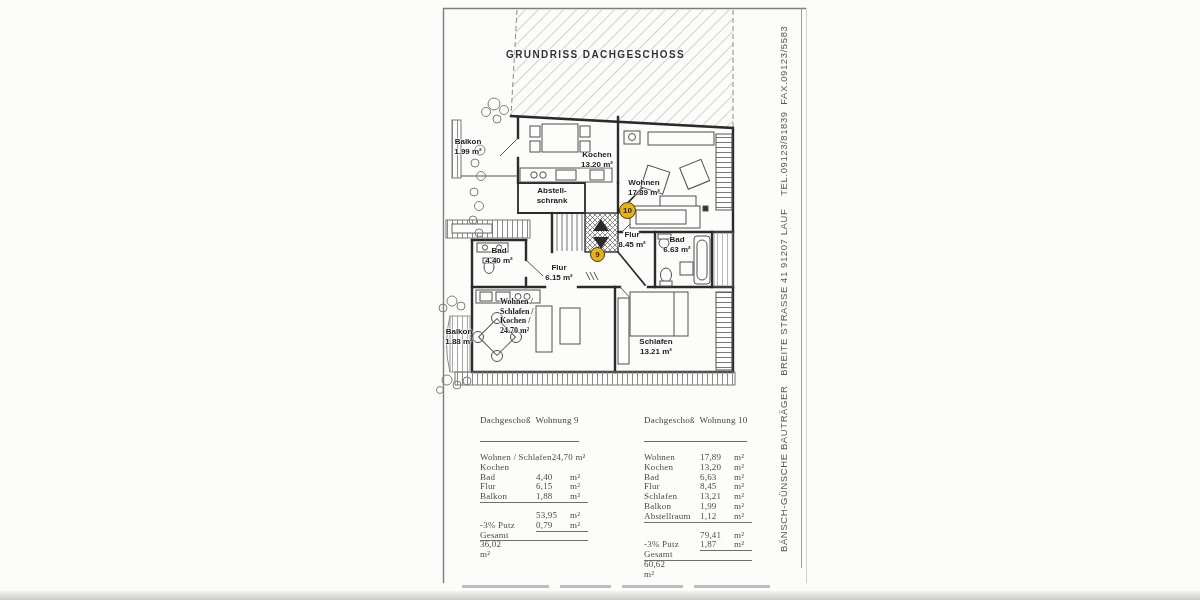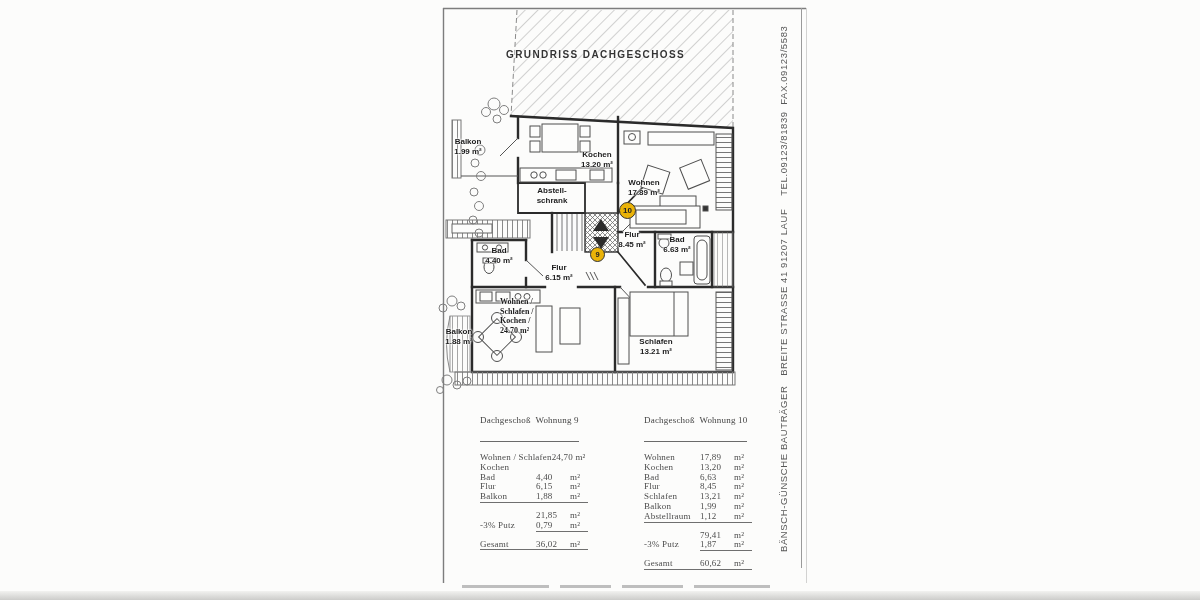--- a/index.html
+++ b/index.html
@@ -30,21 +30,21 @@
     font-size:9px;color:#4d4d4d;letter-spacing:.2px;}
   .thead{display:inline-block;border-bottom:1px solid #6a6a6a;padding-bottom:16px;
     white-space:pre;color:#444;}
   .trows{margin-top:11px;}
   .trow{display:flex;height:9.8px;line-height:9.8px;align-items:baseline;}
   .tlabel{flex:1;white-space:pre;}
   .tval{width:34px;}
   .tunit{width:18px;text-align:left;}
   .u-row{border-bottom:1px solid #6f6f6f;}
   .u-val .tval,.u-val .tunit{border-bottom:1px solid #6f6f6f;}
-  .mt8{margin-top:8px;} .mt9{margin-top:9px;}
+  .mt8{margin-top:8px;} .mt9{flex-direction:column;}
   
   .fineprint{position:absolute;left:462px;top:584px;width:308px;height:4px;
     display:flex;gap:11px;filter:blur(.45px);opacity:.55;}
   .fineprint span{display:inline-block;height:2.6px;background:#8d8d8d;margin-top:1px;}
   
   .edge-shadow{position:absolute;left:0;bottom:0;width:1200px;height:9px;
     background:linear-gradient(to bottom,#f2f2f0,#ccccca);}
 </style>
 </head>
 <body>
@@ -265,21 +265,21 @@
       <span class="tval">6,15</span>
       <span class="tunit">m²</span>
     </div>
     <div class="trow u-row">
       <span class="tlabel">Balkon</span>
       <span class="tval">1,88</span>
       <span class="tunit">m²</span>
     </div>
     <div class="trow mt8">
       <span class="tlabel"></span>
-      <span class="tval">21,85</span>
+      <span class="tval">53,95</span>
       <span class="tunit">m²</span>
     </div>
     <div class="trow u-val">
       <span class="tlabel">-3% Putz</span>
       <span class="tval">0,79</span>
       <span class="tunit">m²</span>
     </div>
     <div class="trow mt9 u-row">
       <span class="tlabel">Gesamt</span>
       <span class="tval">36,02</span>

